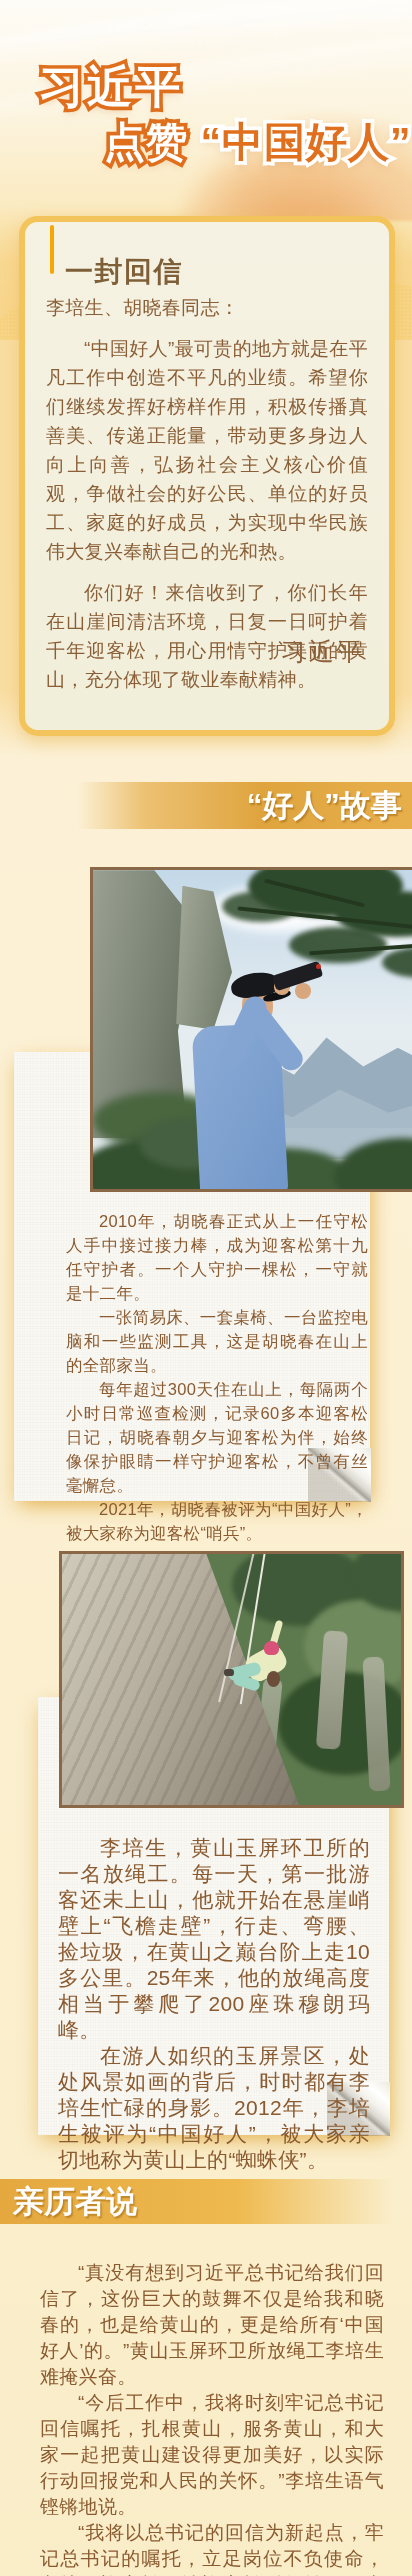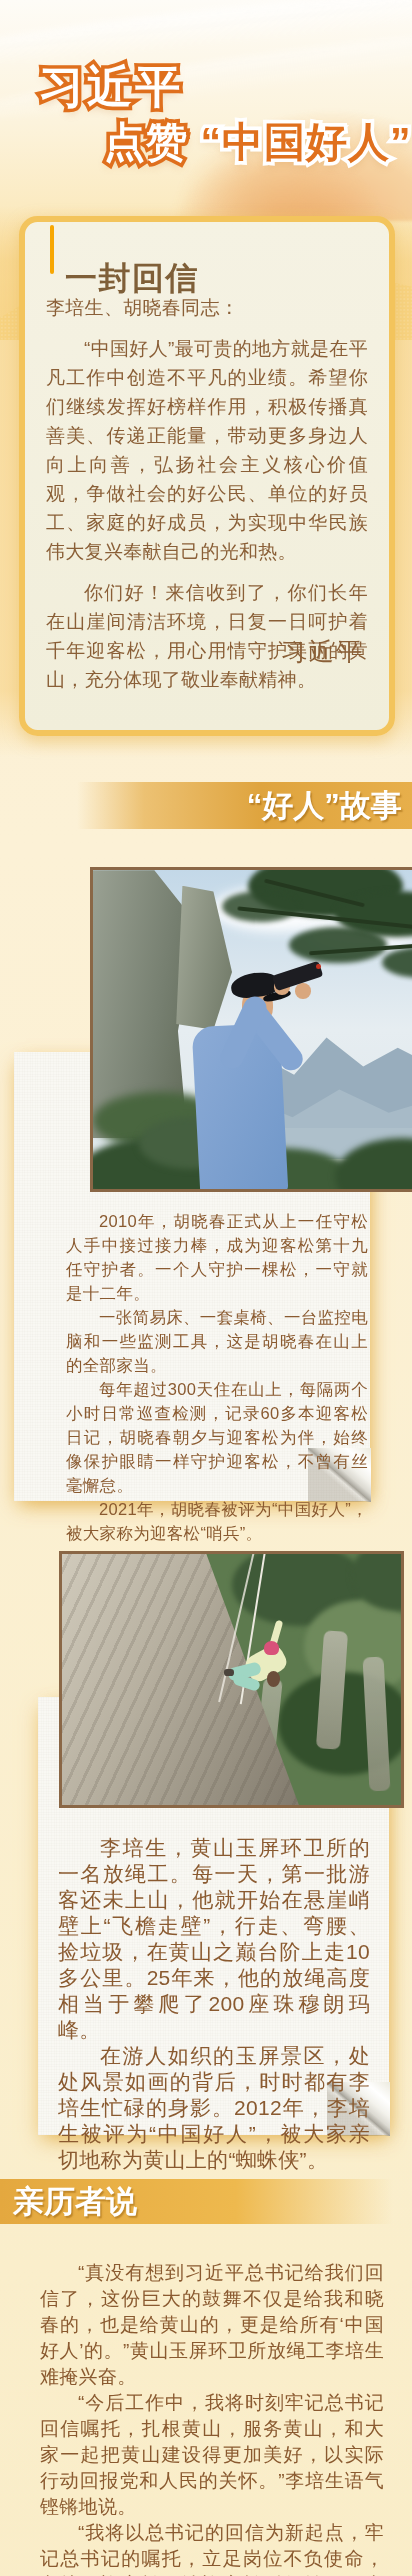--- a/index.html
+++ b/index.html
@@ -38,21 +38,21 @@
   .t2{left:104px;top:115px;font-size:41px;letter-spacing:1px;}
 
   
   .letter-band{position:absolute;left:0;top:206px;width:412px;height:551px;
         background:linear-gradient(180deg,rgba(247,206,120,0) 0%,rgba(247,206,120,.55) 10%,rgba(247,206,120,.55) 88%,rgba(250,225,170,0) 100%);}
   .letter-card{position:absolute;left:19px;top:216px;width:376px;height:520px;box-sizing:border-box;
         border:6.7px solid #f3c45c;border-radius:18.5px;
         background:linear-gradient(180deg,#f5f2e3,#f1eeda);
         box-shadow:0 5.2px 14.4px rgba(233,186,90,.5);}
   .letter-bar{position:absolute;left:50px;top:225px;width:4.1px;height:49px;background:#f7a703;border-radius:2.1px;}
-  .letter-heading{position:absolute;left:65px;top:230px;font-size:32px;font-weight:900;color:#7f5f38;letter-spacing:1.5px;}
+  .letter-heading{position:absolute;left:65px;top:230px;font-size:28px;font-weight:900;color:#7f5f38;letter-spacing:1.5px;}
   .letter-body{position:absolute;left:34px;top:281px;width:346px;font-size:19px;line-height:29px;
         color:#8a5f37;text-align:justify;letter-spacing:0.3px;}
   .letter-body p{margin:12px;text-indent:2em;}
   .letter-body p.salutation{text-indent:0;}
   .letter-sign{position:absolute;left:34px;top:635px;width:331px;text-align:right;
         font-family:"DejaVu Serif","Liberation Serif",serif;font-size:25px;color:#8a5f37;letter-spacing:3.1px;}
   .letter-date{position:absolute;left:34px;top:681px;width:334px;text-align:right;
         font-family:"DejaVu Serif","Liberation Serif",serif;font-size:18.5px;color:#8a5f37;letter-spacing:1px;}
 
   

